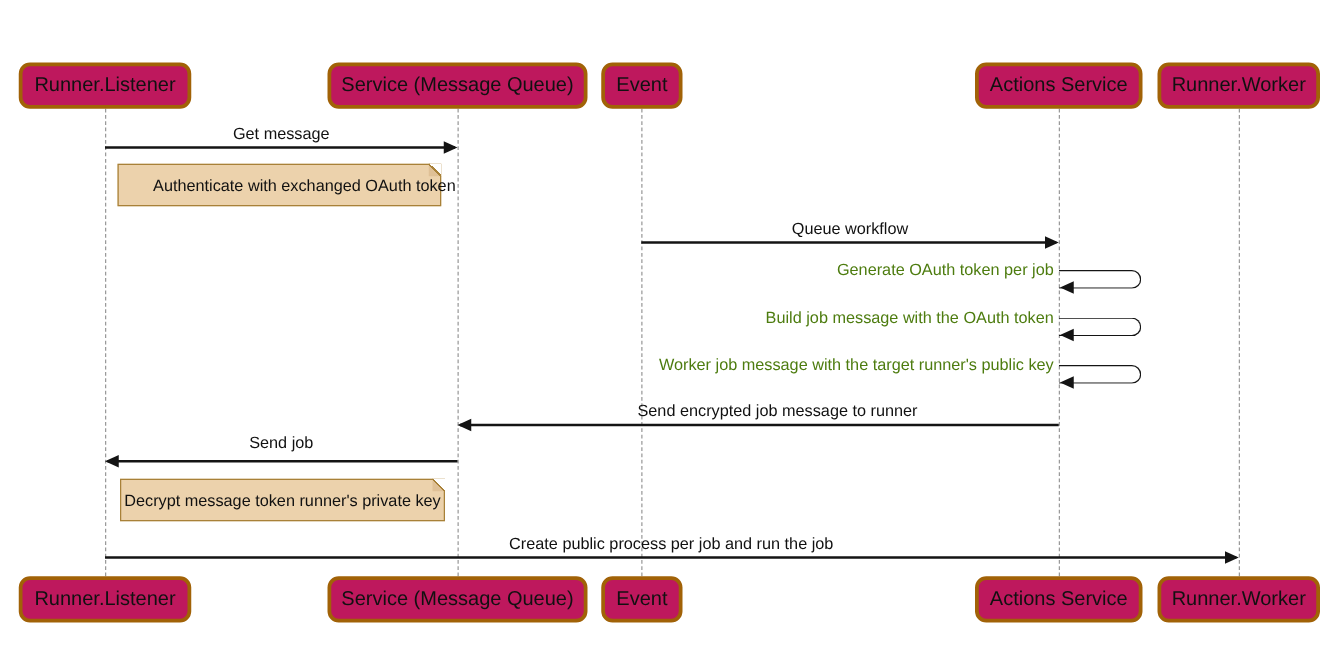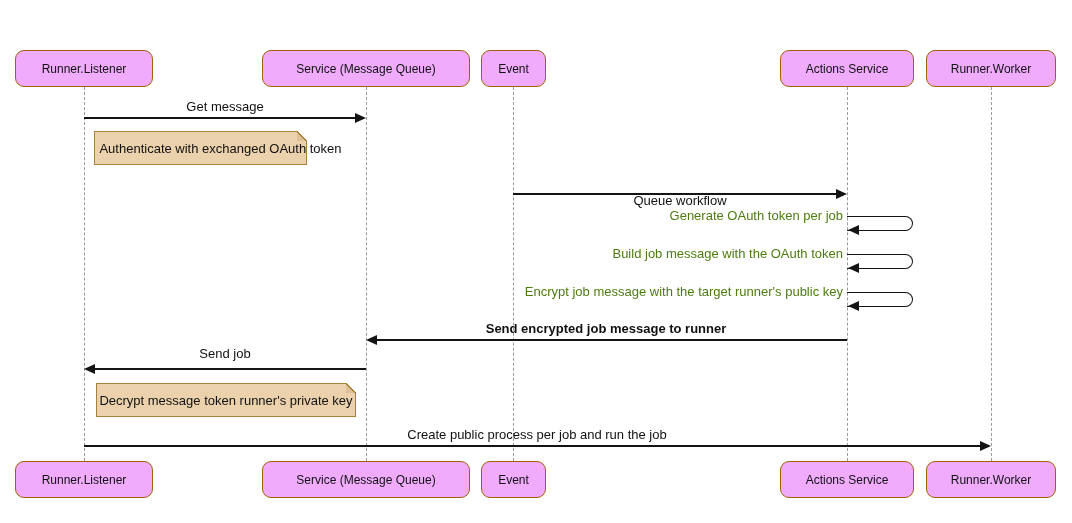--- a/index.html
+++ b/index.html
@@ -13,25 +13,25 @@
   }
   .title{
     position:absolute;
     left:0;top:11px;width:1072px;
     text-align:center;
     font-size:16px;font-weight:bold;color:#000;
   }
   .actor{
     position:absolute;
     height:37px;
-    background:#f0abfc;
-    border:1px solid #a16207;
+    background:#be185d;
+    border:3px solid #a16207;
     border-radius:9px;
     display:flex;align-items:center;justify-content:center;
-    font-size:12px;color:#111;
+    font-size:16px;color:#111;
     box-sizing:border-box;
     white-space:nowrap;
   }
   .lifeline{
     position:absolute;
     width:0;
     border-left:1px dashed #9a9a9a;
     top:87px;height:374px;
   }
   .msg-line{
@@ -114,51 +114,51 @@
   <div class="actor" style="left:481px;top:461px;width:65px;">Event</div>
   <div class="actor" style="left:780px;top:461px;width:134px;">Actions Service</div>
   <div class="actor" style="left:926px;top:461px;width:130px;">Runner.Worker</div>
 
   <div>
     <div class="msg-label" style="left:225px;top:99px;">Get message</div>
     <div class="msg-line" style="left:84px;top:117px;width:280px;"></div>
     <div class="arrow-right" style="left:355px;top:113px;"></div>
   </div>
 
-  <div class="note" style="left:94px;top:131px;width:213px;padding-left:40px;">
+  <div class="note" style="left:94px;top:131px;width:259px;padding-left:40px;">
     <span>Authenticate with exchanged OAuth token</span>
     <span class="fold"></span>
   </div>
 
   <div>
-    <div class="msg-label" style="left:680px;top:175px;margin-top:18px;">Queue workflow</div>
+    <div class="msg-label" style="left:680px;top:175px;">Queue workflow</div>
     <div class="msg-line" style="left:513px;top:193px;width:332px;"></div>
     <div class="arrow-right" style="left:836px;top:189px;"></div>
   </div>
 
   <div>
     <div class="self-label" style="top:208px;">Generate OAuth token per job</div>
     <div class="self-loop" style="top:216px;"></div>
     <div class="arrow-left" style="left:848px;top:225px;"></div>
   </div>
 
   <div>
     <div class="self-label" style="top:246px;text-align:right;">Build job message with the OAuth token</div>
     <div class="self-loop" style="top:254px;"></div>
     <div class="arrow-left" style="left:848px;top:263px;"></div>
   </div>
 
   <div>
-    <div class="self-label" style="top:284px;">Encrypt job message with the target runner's public key</div>
+    <div class="self-label" style="top:284px;">Worker job message with the target runner's public key</div>
     <div class="self-loop" style="top:292px;"></div>
     <div class="arrow-left" style="left:848px;top:301px;"></div>
   </div>
 
   <div>
-    <div class="msg-label" style="left:606px;top:321px;font-weight:bold;">Send encrypted job message to runner</div>
+    <div class="msg-label" style="left:622px;top:321px;">Send encrypted job message to runner</div>
     <div class="msg-line" style="left:368px;top:339px;width:479px;"></div>
     <div class="arrow-left" style="left:366px;top:335px;"></div>
   </div>
 
   <div>
     <div class="msg-label" style="left:225px;top:346px;">Send job</div>
     <div class="msg-line" style="left:86px;top:368px;width:280px;"></div>
     <div class="arrow-left" style="left:84px;top:364px;"></div>
   </div>
 

